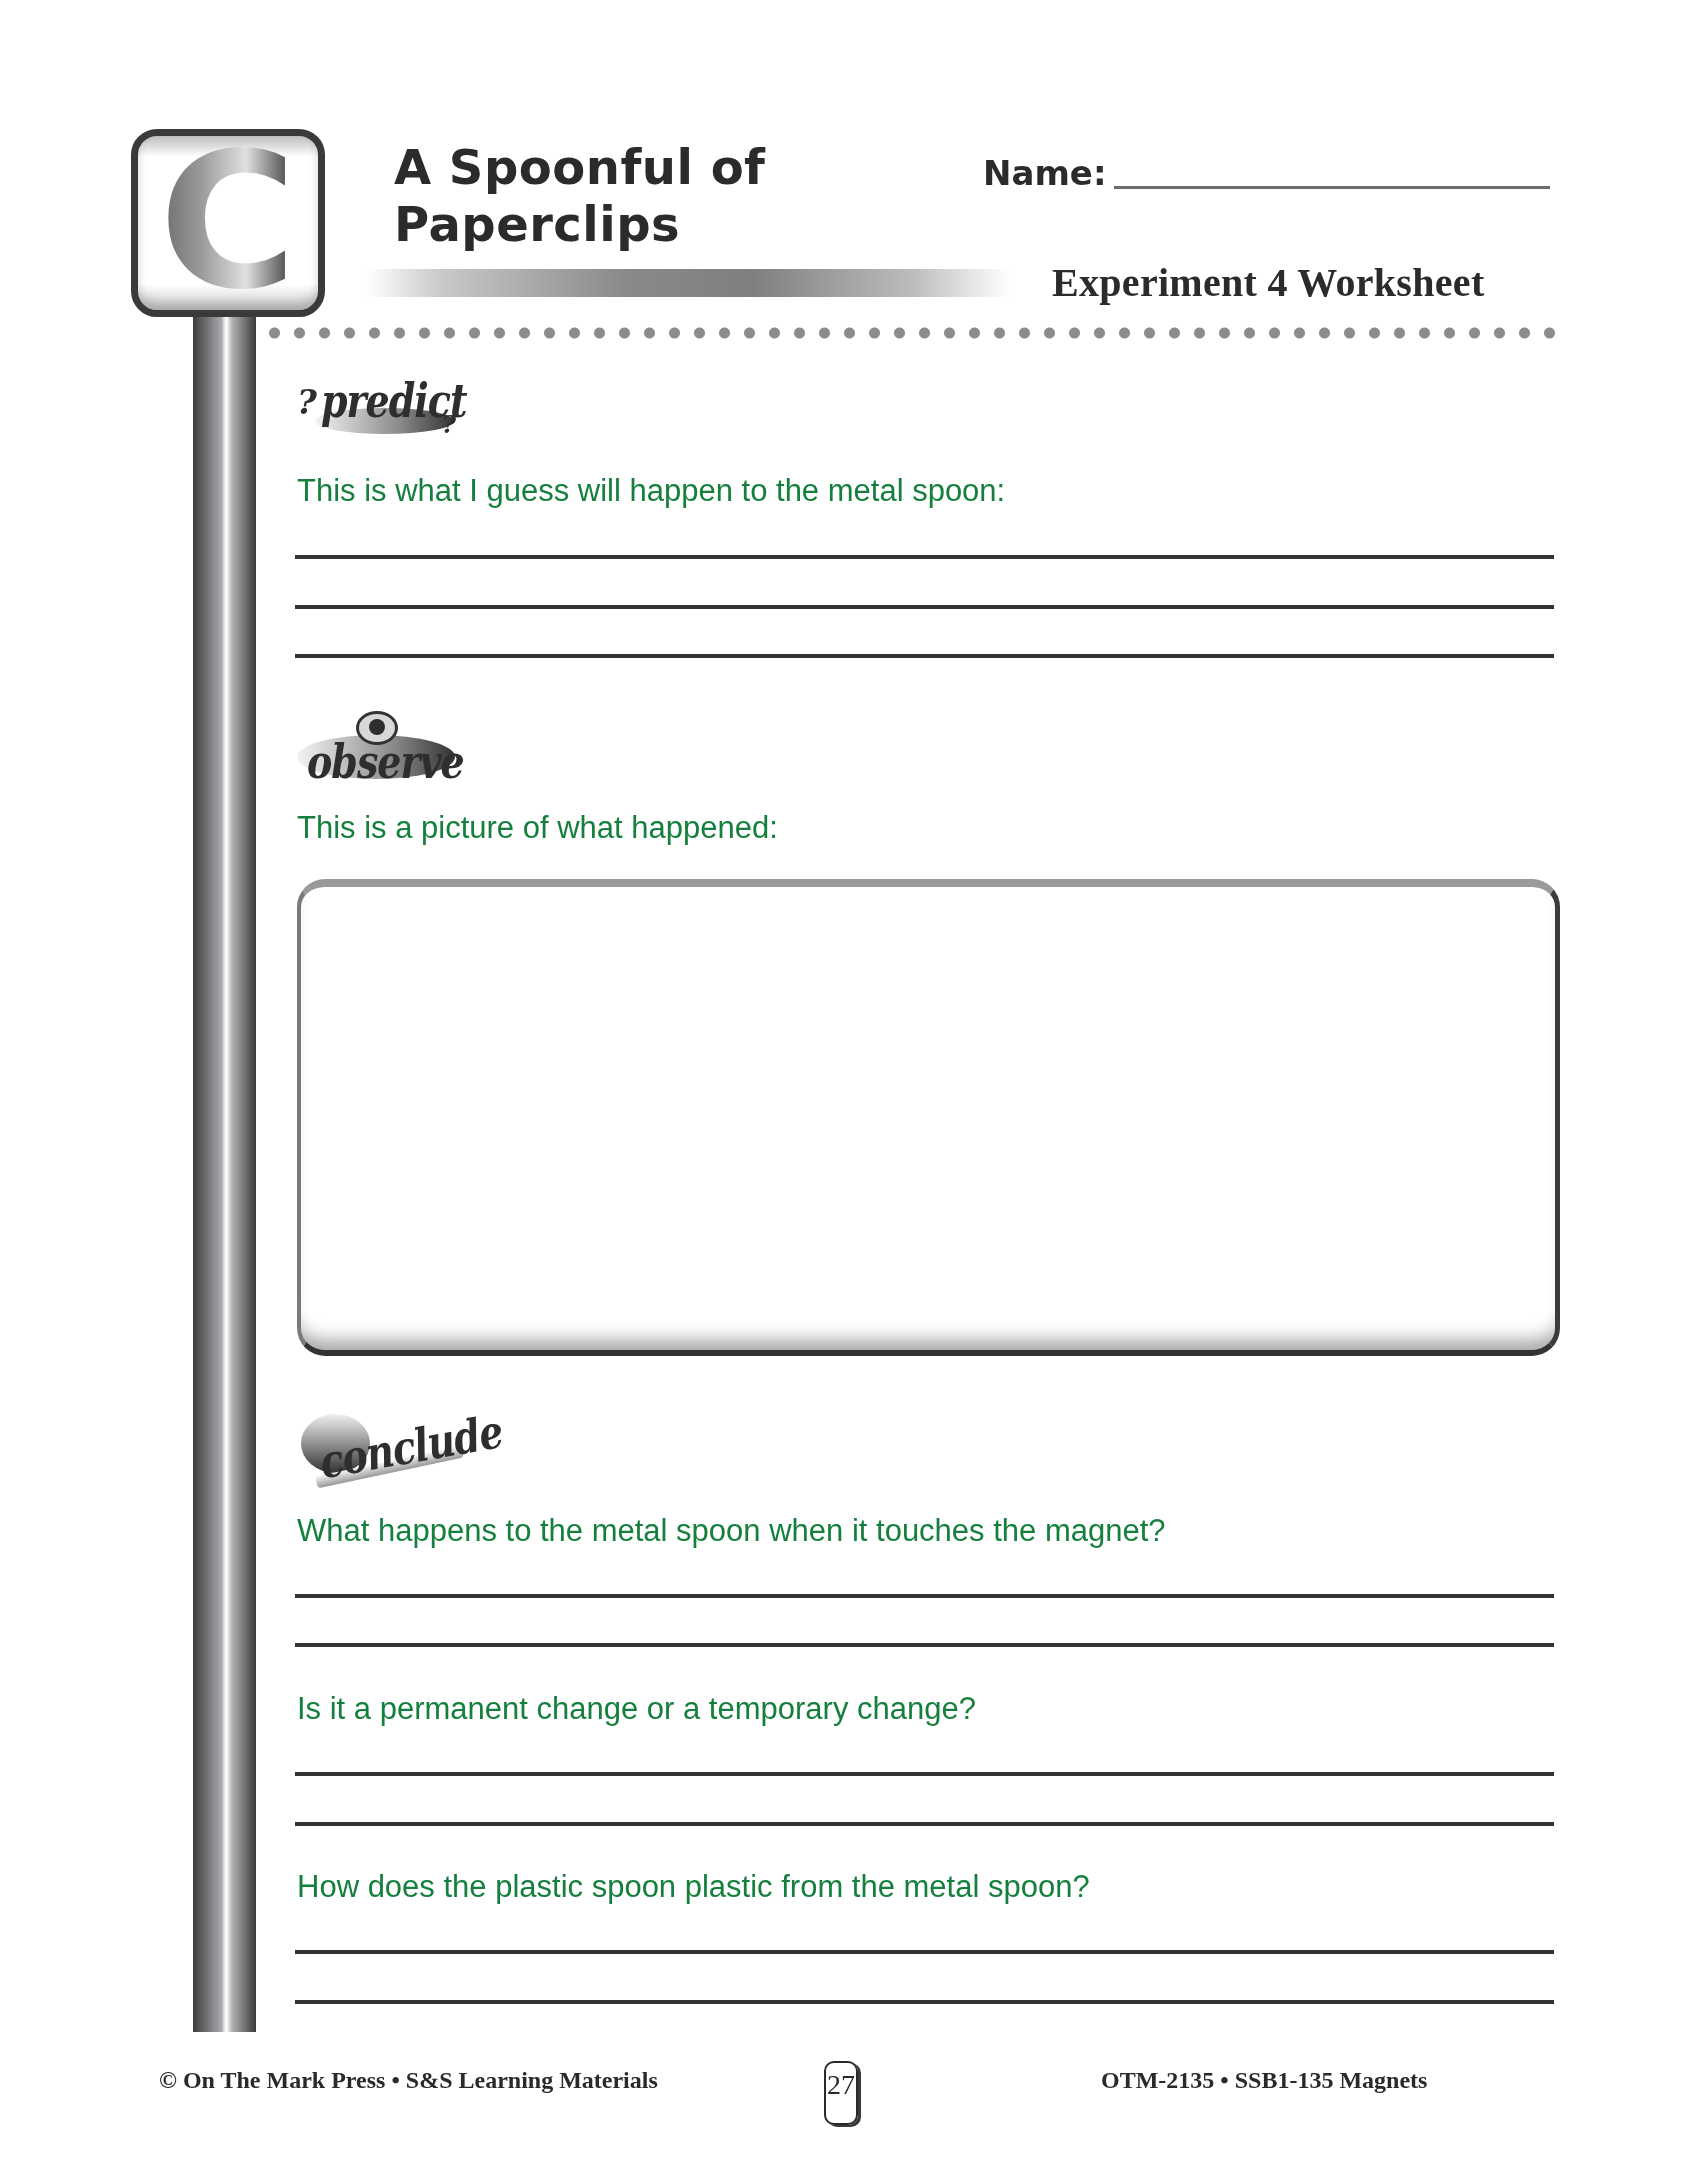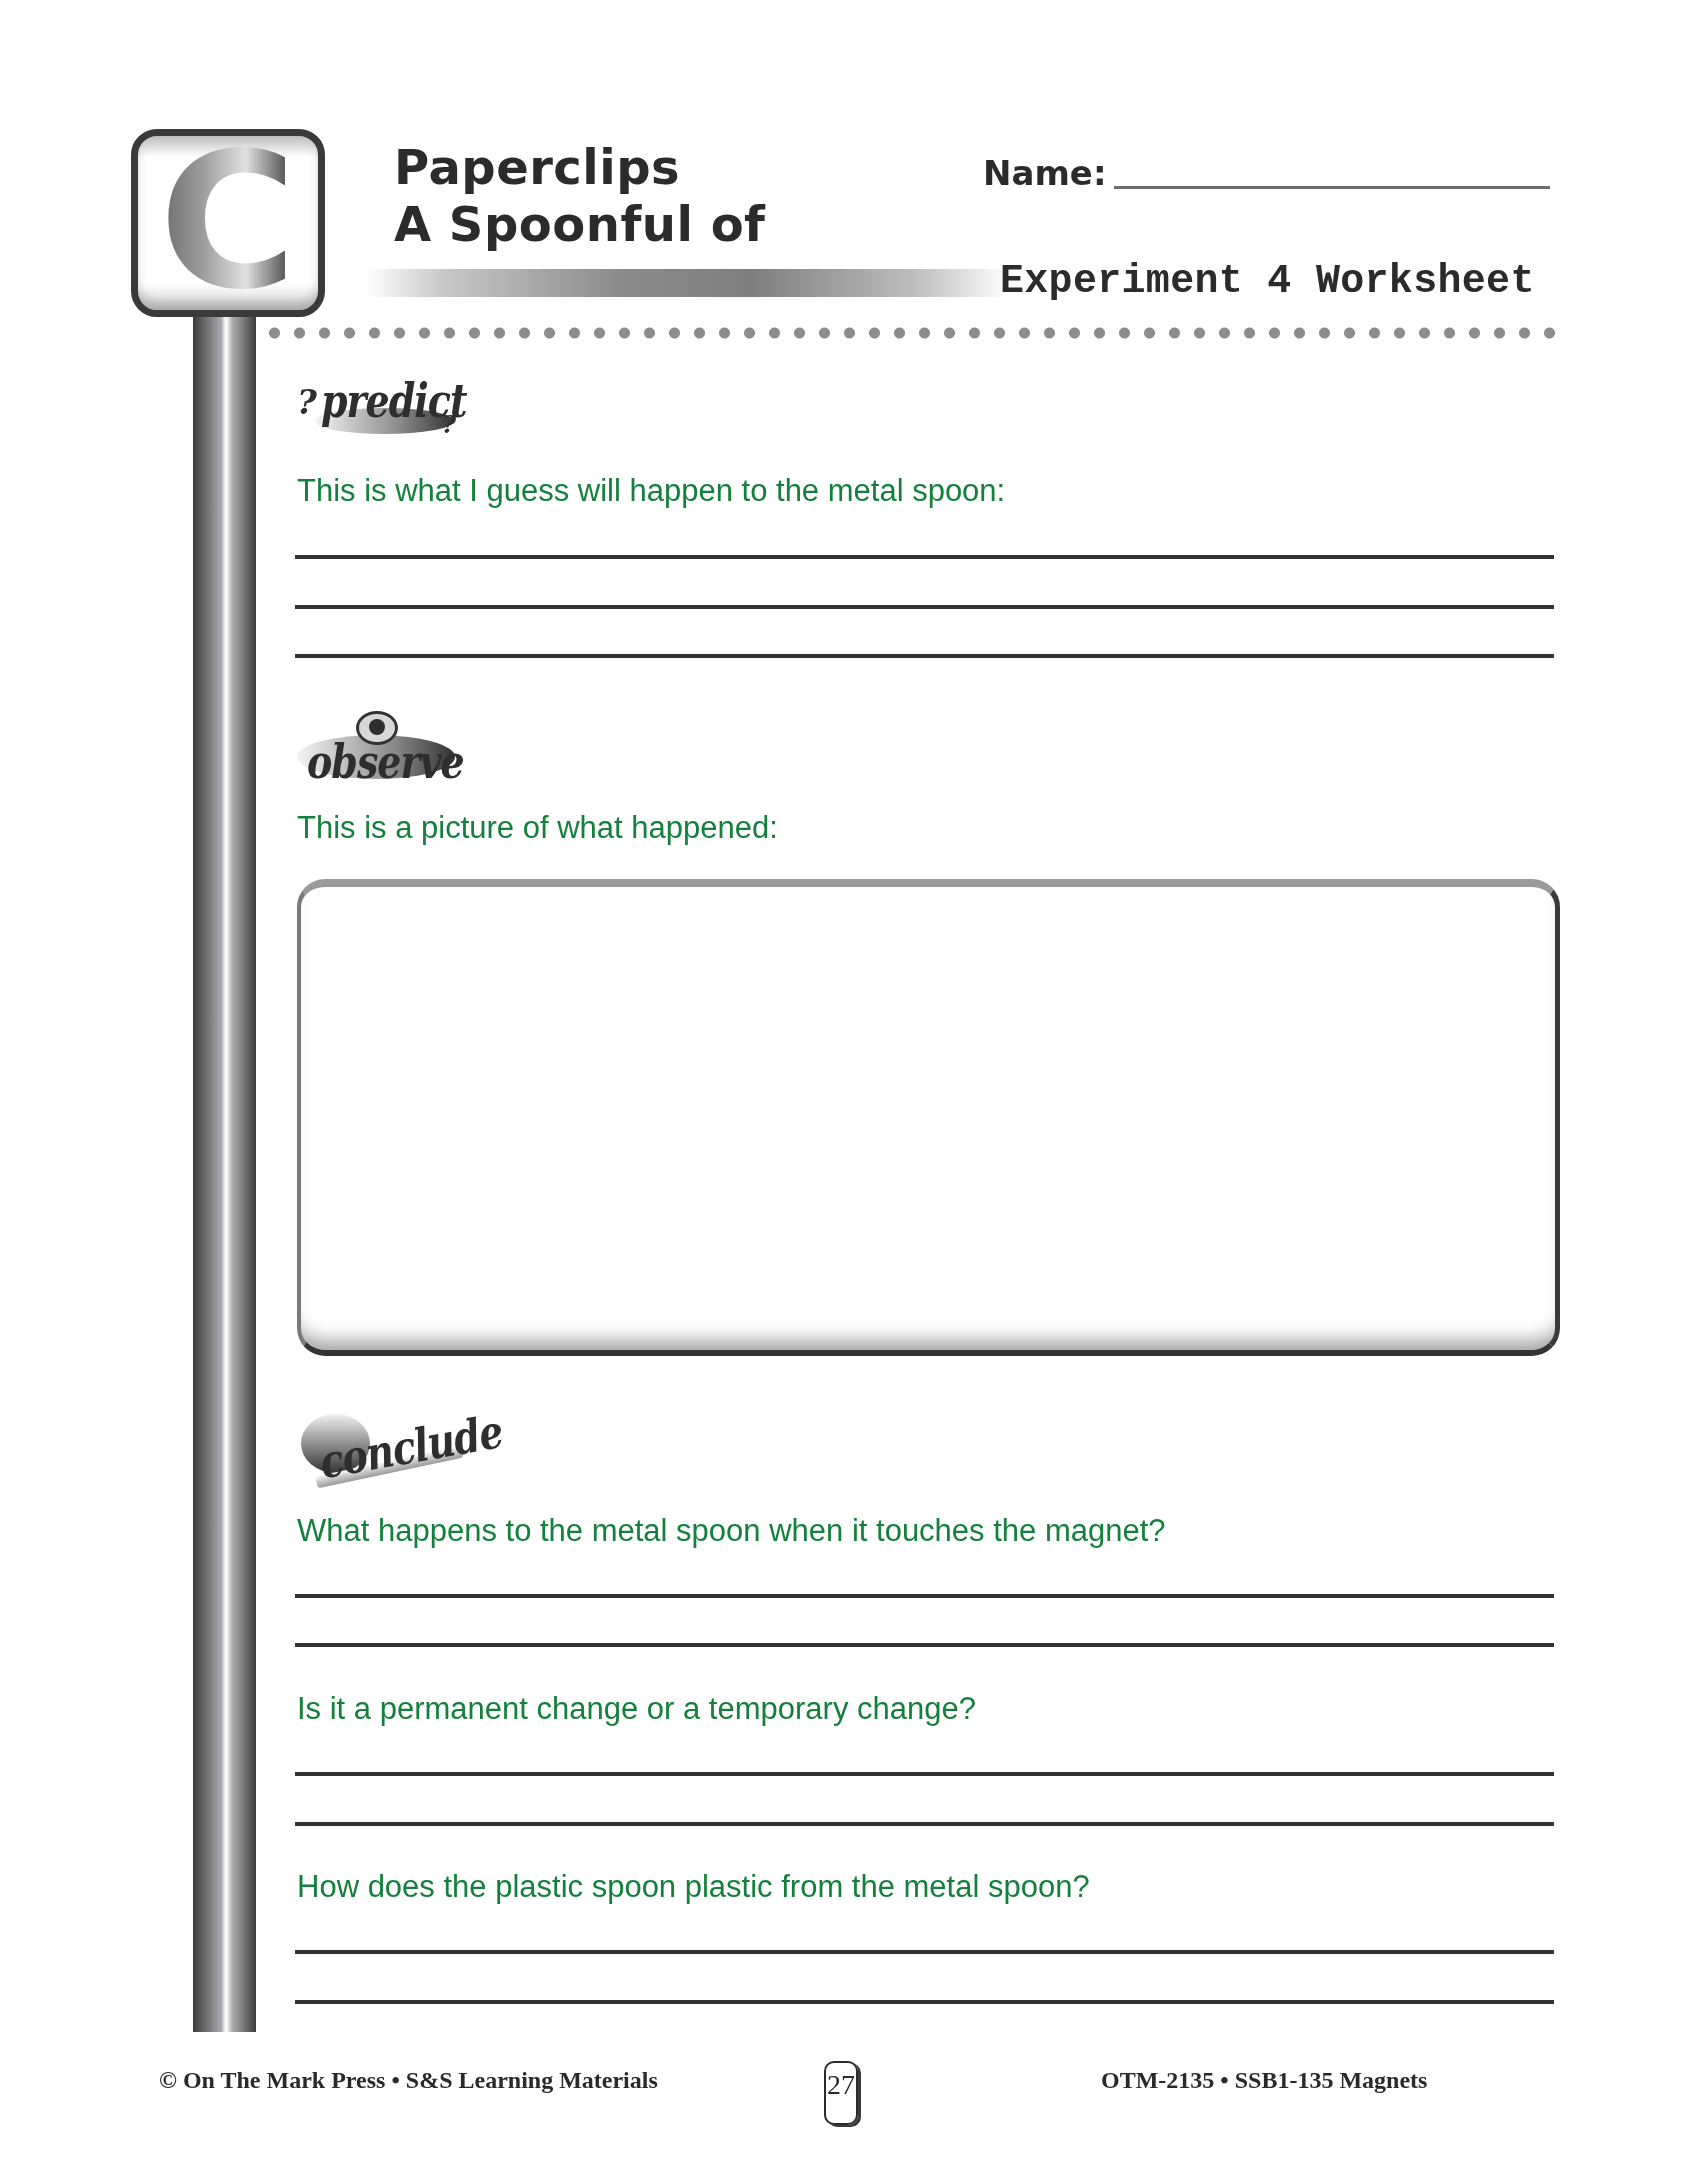--- a/index.html
+++ b/index.html
@@ -22,21 +22,21 @@
           background: linear-gradient(90deg, #3b3b3b 0%, #5a5a5a 12%, #a8a8b0 45%, #e8e8e8 50%, #ffffff 53%, #b0b0b0 62%, #7a7a7a 80%, #3b3b3b 100%); }
 
   
   .title { left: 394px; top: 139px; font-family: "DejaVu Sans", sans-serif; font-weight: bold;
            font-size: 48px; line-height: 57px; color: #2b2b2b; letter-spacing: 0.5px; }
   .name-label { left: 983px; top: 153px; font-family: "DejaVu Sans", sans-serif; font-weight: bold;
                 font-size: 34px; color: #2b2b2b; }
   .name-line { left: 1114px; top: 186px; width: 436px; height: 3px; background: #6e6e6e; }
   .grad-bar { left: 366px; top: 269px; width: 644px; height: 28px;
               background: linear-gradient(90deg, #ffffff 0%, #c8c8c8 12%, #8a8a8a 40%, #7f7f7f 60%, #bdbdbd 85%, #ffffff 100%); }
-  .subtitle { left: 1000px; top: 259px; font-family: Liberation Mono, monospace; font-weight: bold;
+  .subtitle { left: 1052px; top: 259px; font-family: Liberation Serif, serif; font-weight: bold;
               font-size: 40px; color: #2b2b2b; letter-spacing: 0.3px; }
   .dots { left: 262px; top: 326px; width: 1307px; height: 14px;
           background-image: radial-gradient(circle, #8c8c8c 5px, transparent 6px);
           background-size: 25px 14px; background-repeat: repeat-x; }
 
   
   .sec-badge { position: absolute; font-family: "DejaVu Serif", serif; font-weight: bold;
                font-style: italic; color: #2e2e2e; }
   .sec-badge .swoosh { position: absolute; border-radius: 50%;
                        background: linear-gradient(90deg, #f4f4f4 0%, #8c8c8c 60%, #333 100%); }
@@ -61,22 +61,22 @@
 </style>
 </head>
 <body>
 
 <div class="abs pole"></div>
 <div class="abs badge">
   <div class="badge-letter">C</div>
 </div>
 
 <div class="abs title">
+  <div>A Spoonful of</div>
   <div>Paperclips</div>
-  <div>A Spoonful of</div>
 </div>
 <div class="abs name-label">Name:</div>
 <div class="abs name-line"></div>
 <div class="abs grad-bar"></div>
 <div class="abs subtitle">Experiment 4 Worksheet</div>
 <div class="abs dots"></div>
 
 <div class="sec-badge" style="left:297px; top:374px; width:168px; height:69px;">
   <div class="swoosh" style="left:18px; top:34px; width:139px; height:26px;"></div>
   <span style="position:absolute; left:0; top:8px; font-size:34px;">?</span>

